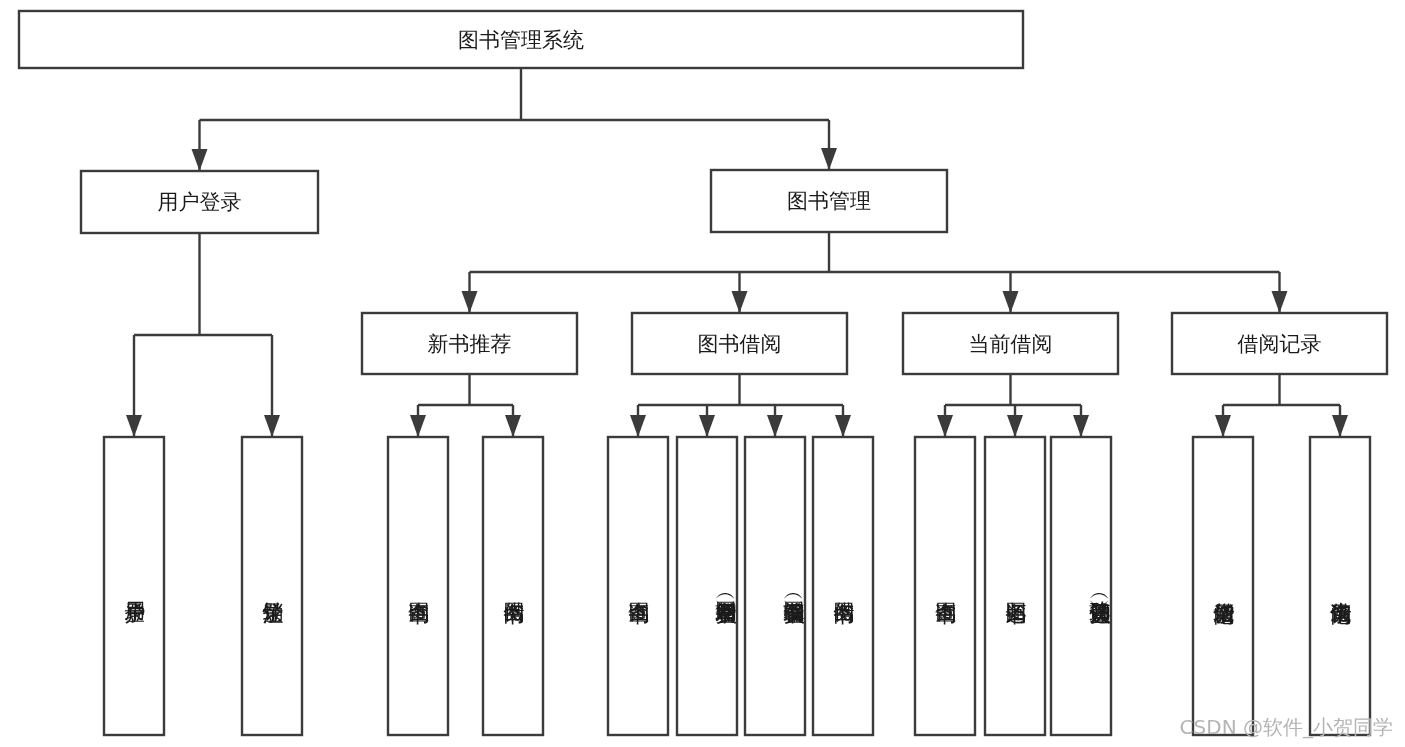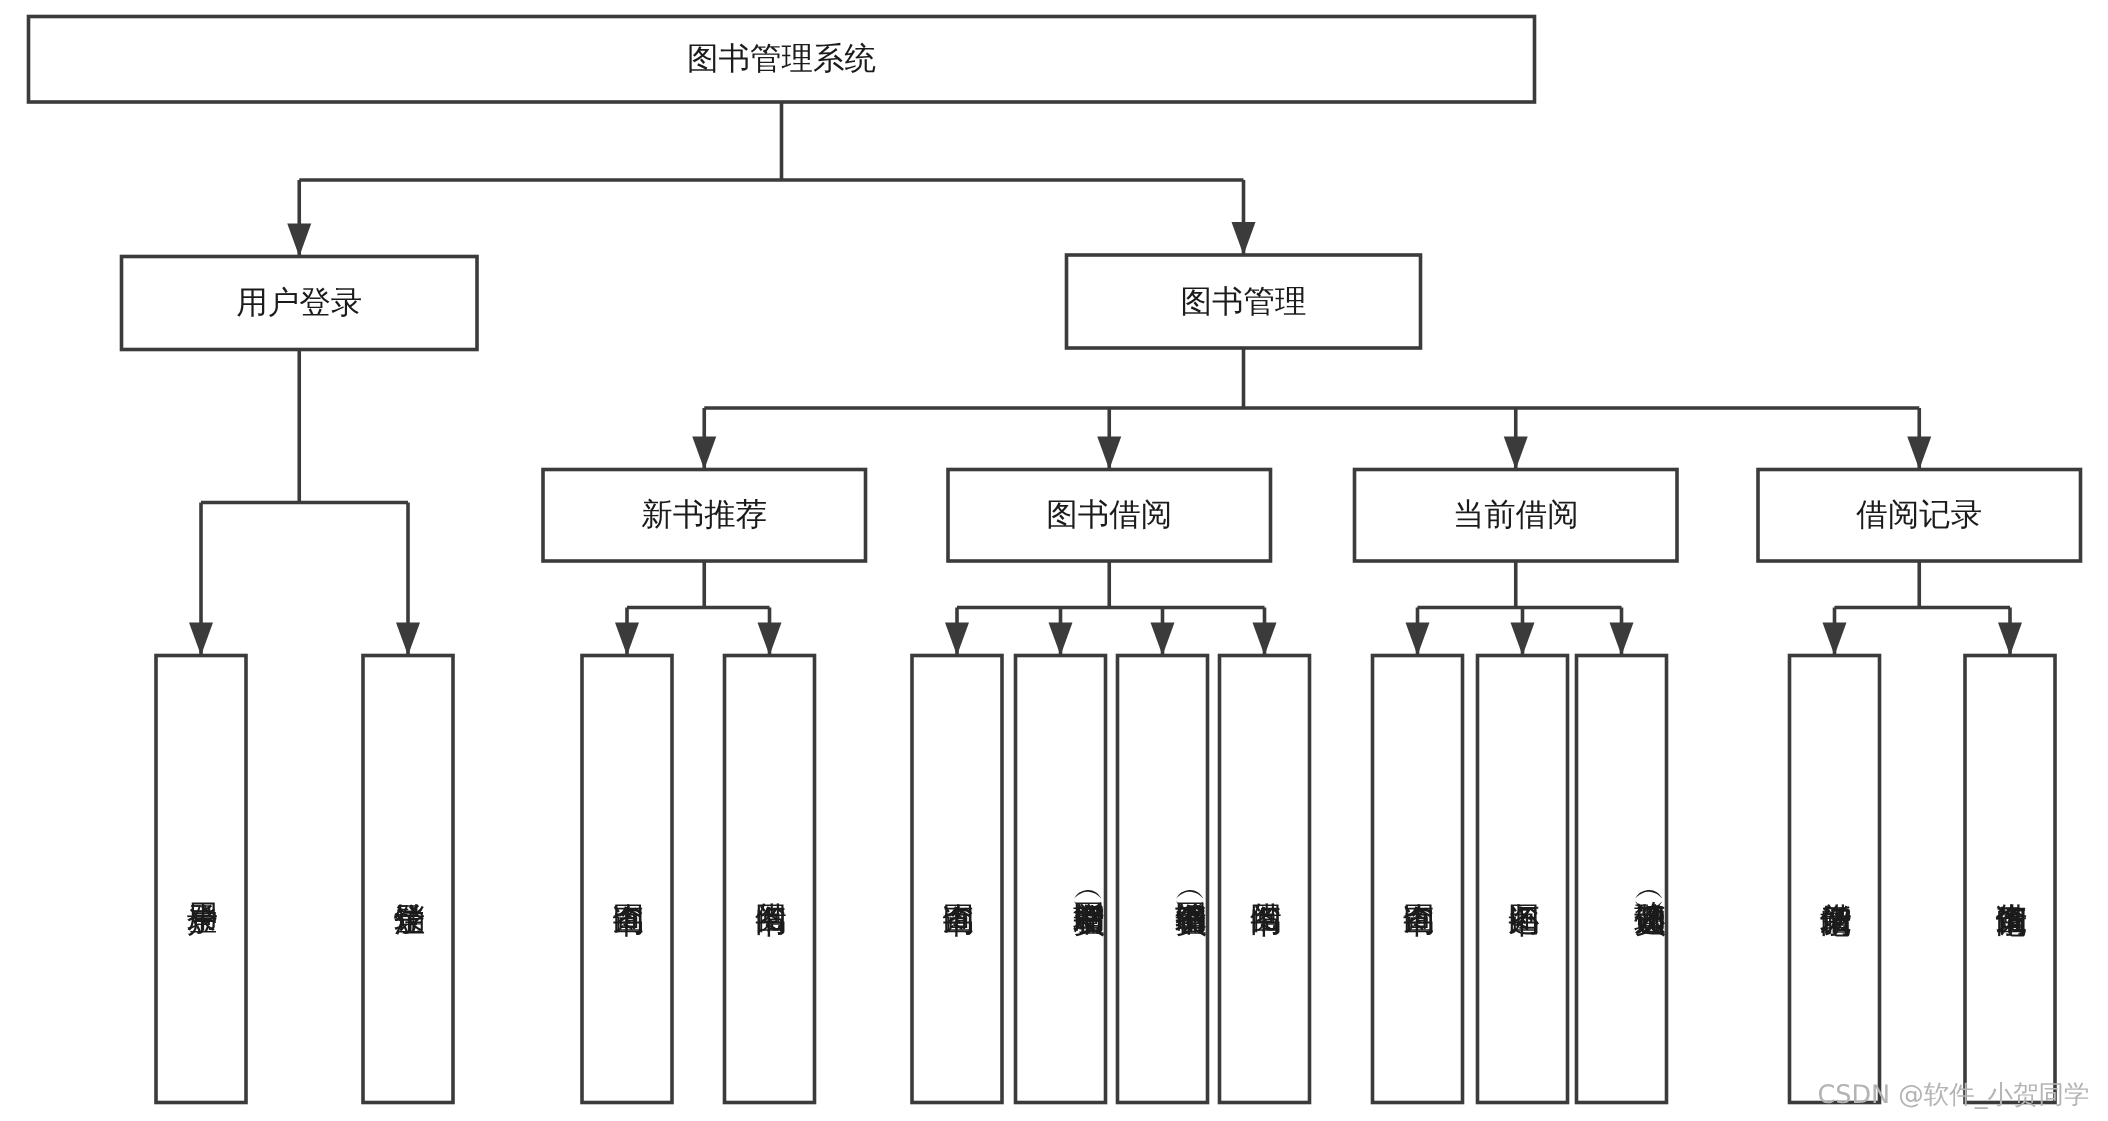--- a/index.html
+++ b/index.html
@@ -56,21 +56,21 @@
     font-family: "DejaVu Sans", "Liberation Sans", sans-serif;
     white-space: nowrap;
   }
   .vlabel-mid {
     align-items: center;
   }
   .watermark {
     position: absolute;
     right: 12px;
     bottom: 6px;
-    font-size: 17px;
+    font-size: 20px;
     color: #b4b4b4;
     font-family: "DejaVu Sans", "Liberation Sans", sans-serif;
     white-space: nowrap;
     pointer-events: none;
   }
   .leaf-fo {
     overflow: visible;
   }
 </style>
 </head>

